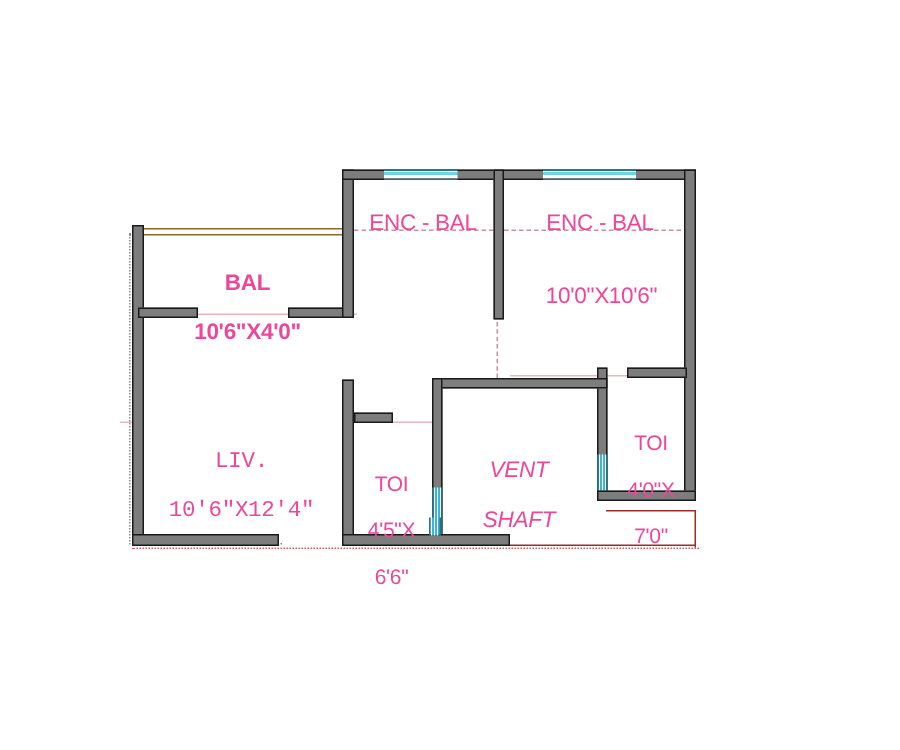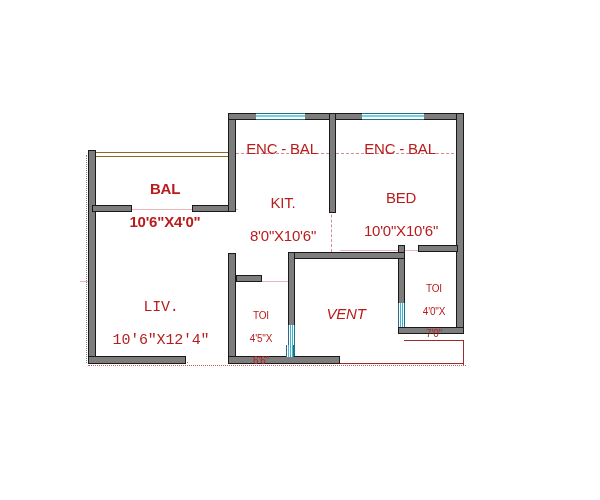--- a/index.html
+++ b/index.html
@@ -79,29 +79,29 @@
   }
   .brown-line {
     position: absolute;
     background: #8a6a22;
     height: 1px;
   }
   
   .label {
     position: absolute;
     text-align: center;
-    color: #b91c1c;
+    color: #ec4899;
     line-height: 1.12;
     white-space: pre-line;
     letter-spacing: -0.2px;
   }
   .label .ln { display: block; }
   .lbl-room { font-size: 15px; }
   .lbl-dim  { font-size: 15px; }
-  .lbl-small { font-size: 10px; }
+  .lbl-small { font-size: 14px; }
 </style>
 </head>
 <body>
 
 <div id="plan">
 
   <div class="pink-dash-h" style="left:236px; top:153px; width:228px;"></div>
 
   <div class="pink-line" style="left:92px; top:209px; width:146px; height:1px;"></div>
 
@@ -172,43 +172,39 @@
   </div>
 
   <div class="label lbl-room" style="left:236px; top:124px; width:92px;">
     <span class="ln">ENC - BAL</span>
   </div>
 
   <div class="label lbl-room" style="left:350px; top:124px; width:100px;">
     <span class="ln">ENC - BAL</span>
   </div>
 
-  <div class="label lbl-room" style="left:237px; top:178px; width:92px;">
-    <span class="ln">KIT.</span>
-    <span class="ln lbl-dim">8'0"X10'6"</span>
-  </div>
 
   <div class="label lbl-room" style="left:348px; top:173px; width:106px;">
-    <span class="ln">BED</span>
     <span class="ln lbl-dim">10'0"X10'6"</span>
   </div>
 
   <div class="label lbl-room" style="left:100px; top:283px; width:122px;font-family:Liberation Mono, monospace;">
     <span class="ln">LIV.</span>
     <span class="ln lbl-dim">10'6"X12'4"</span>
   </div>
 
   <div class="label lbl-small" style="left:232px; top:299px; width:58px;">
     <span class="ln">TOI</span>
     <span class="ln">4'5"X</span>
     <span class="ln">6'6"</span>
   </div>
 
   <div class="label lbl-room" style="left:300px; top:289px; width:92px;font-style:italic;">
     <span class="ln">VENT</span>
+    <span class="ln">SHAFT</span>
   </div>
 
   <div class="label lbl-small" style="left:406px; top:272px; width:56px;">
     <span class="ln">TOI</span>
     <span class="ln">4'0"X</span>
     <span class="ln">7'0"</span>
   </div>
 
 </div>
 

